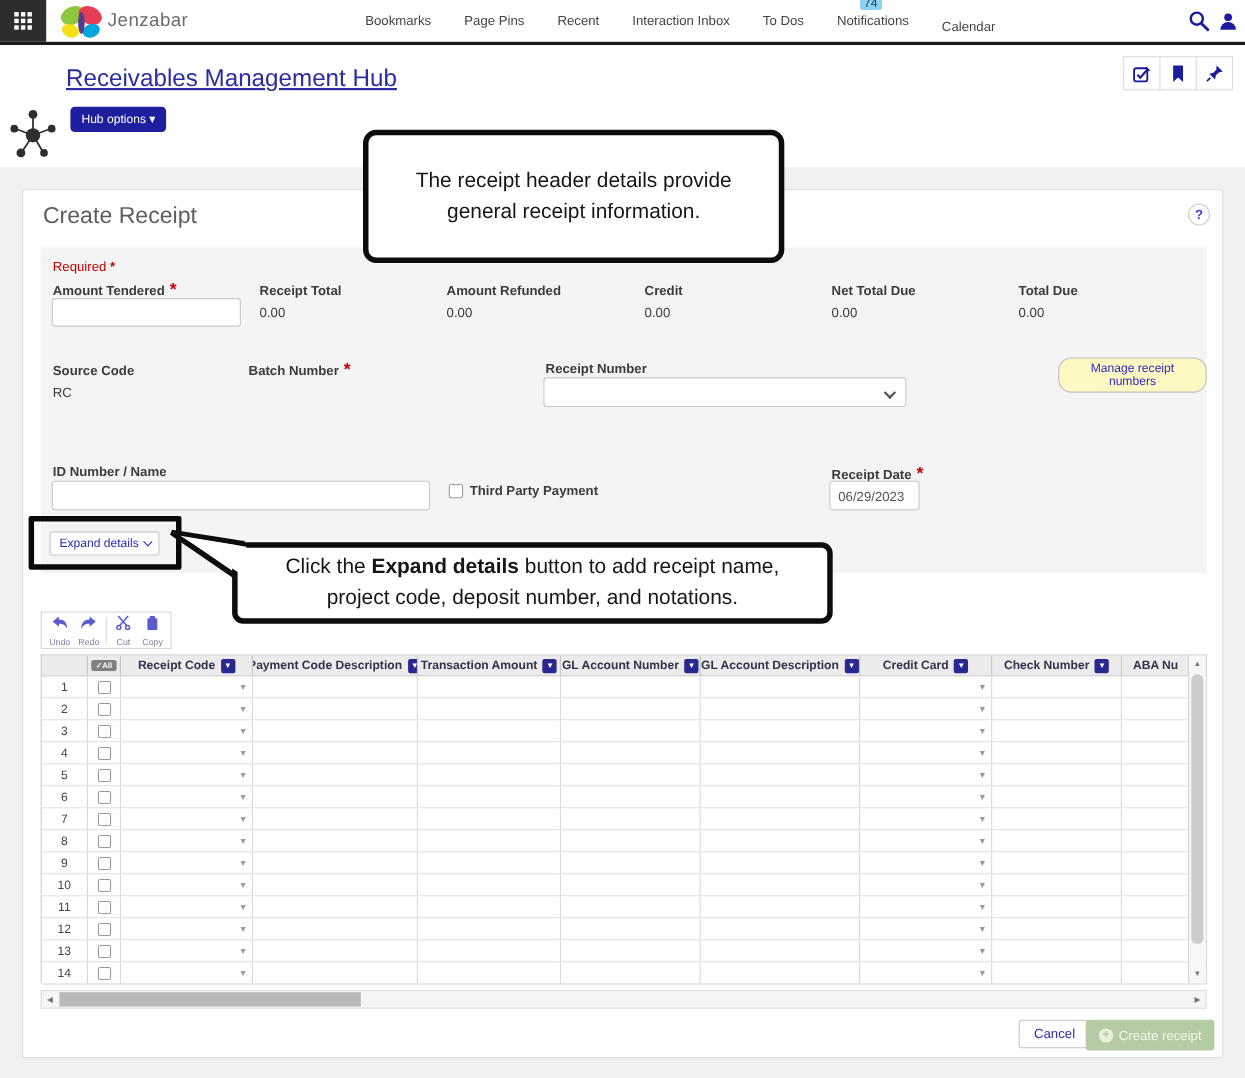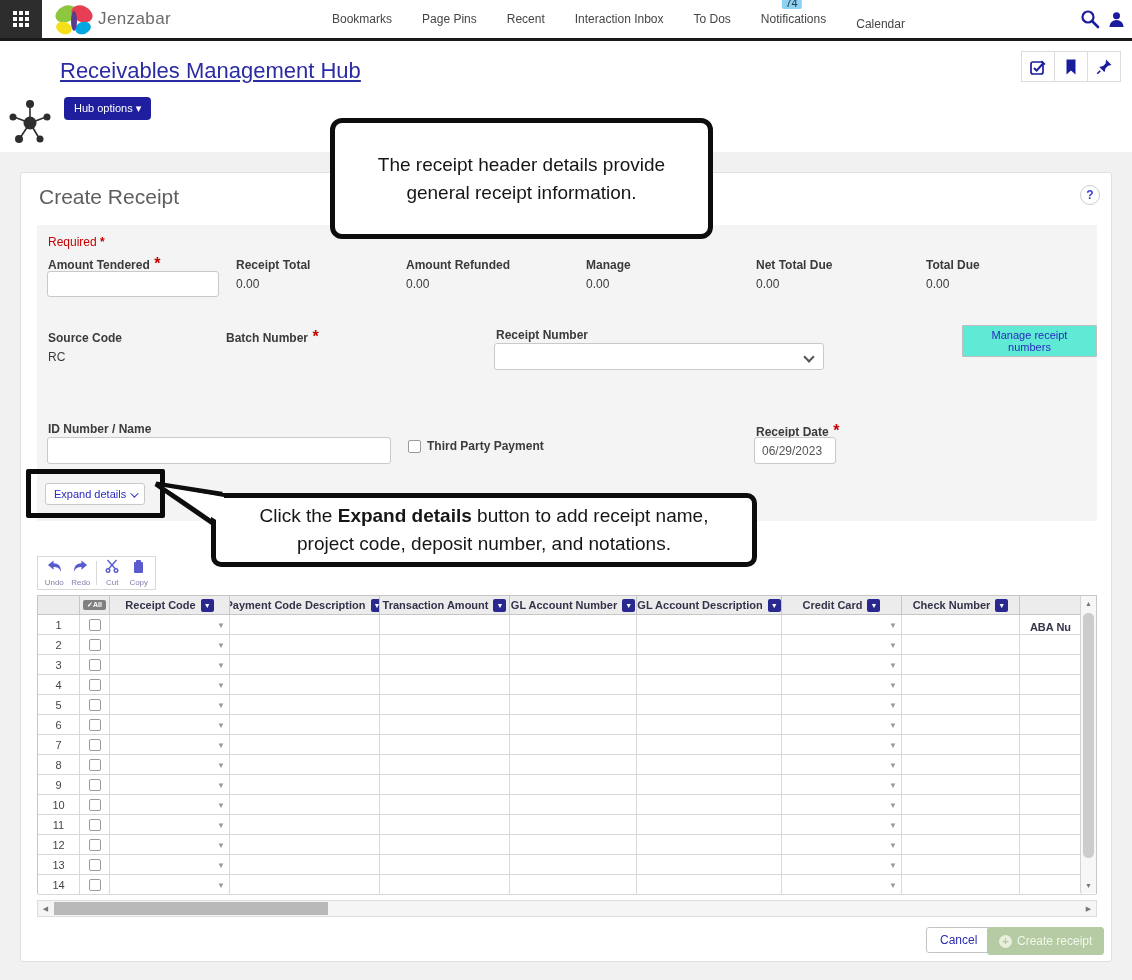--- a/index.html
+++ b/index.html
@@ -61,22 +61,22 @@
   .batch-box { position:absolute; left:197px; top:118px; width:244px; height:52px; background:#fff;
                border:1px solid #c9c9c9; border-radius:3px; padding:5px; }
   .chip { display:inline-flex; align-items:center; gap:5px; background:#cfe4f8; border:1px solid #8fb6dd;
           border-radius:4px; padding:2px 7px; font-size:11px; color:#1e2f8f; cursor:pointer; }
   .chip .x { font-size:13px; line-height:1; }
   .rn-lbl { position:absolute; left:459px; top:103px; }
   .rn-select { position:absolute; left:457px; top:118px; width:330px; height:27px; background:#fff;
                border:1px solid #c9c9c9; border-radius:3px; cursor:pointer; }
   .chev { position:absolute; right:10px; top:9px; width:8px; height:8px; border-right:2px solid #555;
           border-bottom:2px solid #555; transform:rotate(45deg); }
-  .manage-btn { position:absolute; left:925px; top:100px; background:#5eead4; border:1px solid #bfbfbf;
-                border-radius:1px; color:#2a2ac2; font-size:11px; padding:3px 26px; cursor:pointer; }
+  .manage-btn { position:absolute; left:925px; top:100px; background:#fef9c3; border:1px solid #bfbfbf;
+                border-radius:12px; color:#2a2ac2; font-size:11px; padding:3px 26px; cursor:pointer; }
   .id-lbl { position:absolute; left:11px; top:197px; }
   .id-input { position:absolute; left:10px; top:212px; width:344px; height:27px; }
   .tpp { position:absolute; left:371px; top:214px; display:flex; align-items:center; gap:6px; }
   .cb { appearance:none; -webkit-appearance:none; width:13px; height:13px; border:1px solid #9b9b9b;
         border-radius:2px; background:#fff; cursor:pointer; }
   .date-lbl { position:absolute; left:719px; top:197px; }
   .date-input { position:absolute; left:717px; top:212px; width:82px; height:27px; color:#555; }
   .expand-btn { position:absolute; left:8px; top:258px; background:#fff; border:1px solid #c9c9c9;
                 border-radius:3px; color:#2a2ac2; font-size:11px; padding:4px 8px; cursor:pointer; }
   .expand-btn .mini-chev { display:inline-block; width:6px; height:6px; border-right:1.5px solid #2a2ac2;
@@ -244,21 +244,21 @@
       </div>
 
       <div class="amount-block">
         <span class="lbl">Amount Tendered</span>
         <span class="star">*</span>
         <input class="tinput" type="text" value="" style="">
       </div>
       <div id="totals">
           <div class="total-block" style="left: 199px;"><span class="lbl">Receipt Total</span><span class="val">0.00</span></div>
           <div class="total-block" style="left: 369px;"><span class="lbl">Amount Refunded</span><span class="val">0.00</span></div>
-          <div class="total-block" style="left: 549px;"><span class="lbl">Manage</span><span class="val">0.00</span></div>
+          <div class="total-block" style="left: 549px;"><span class="lbl">Credit</span><span class="val">0.00</span></div>
           <div class="total-block" style="left: 719px;"><span class="lbl">Net Total Due</span><span class="val">0.00</span></div>
           <div class="total-block" style="left: 889px;"><span class="lbl">Total Due</span><span class="val">0.00</span></div>
         </div>
 
       <div class="source-block">
         <span class="lbl">Source Code</span>
         <span class="val">RC</span>
       </div>
 
       <div class="batch-lbl">
@@ -350,21 +350,21 @@
             <span class="filter-ic">▼</span>
           </div>
           <div class="g-cell" style="width: 120px; flex: 0 0 auto;">
             <span>Credit Card</span>
             <span class="filter-ic">▼</span>
           </div>
           <div class="g-cell" style="width: 118px; flex: 0 0 auto;">
             <span>Check Number</span>
             <span class="filter-ic">▼</span>
           </div>
-          <div class="g-cell" style="width: 62px; flex: 0 0 auto; margin-top: 22px;">
+          <div class="g-cell" style="width: 62px; flex: 0 0 auto;">
             <span>ABA Nu</span>
           </div>
         </div>
       <div class="g-row">
           <div class="g-cell rownum" style="width: 42px; flex: 0 0 auto;">1</div>
           <div class="g-cell" style="width: 30px; flex: 0 0 auto;">
             <input type="checkbox" class="cb" style="width: 12px; height: 12px;">
           </div>
           <div class="g-cell" style="width: 120px; flex: 0 0 auto;">
             <span class="cell-dd">▼</span>

